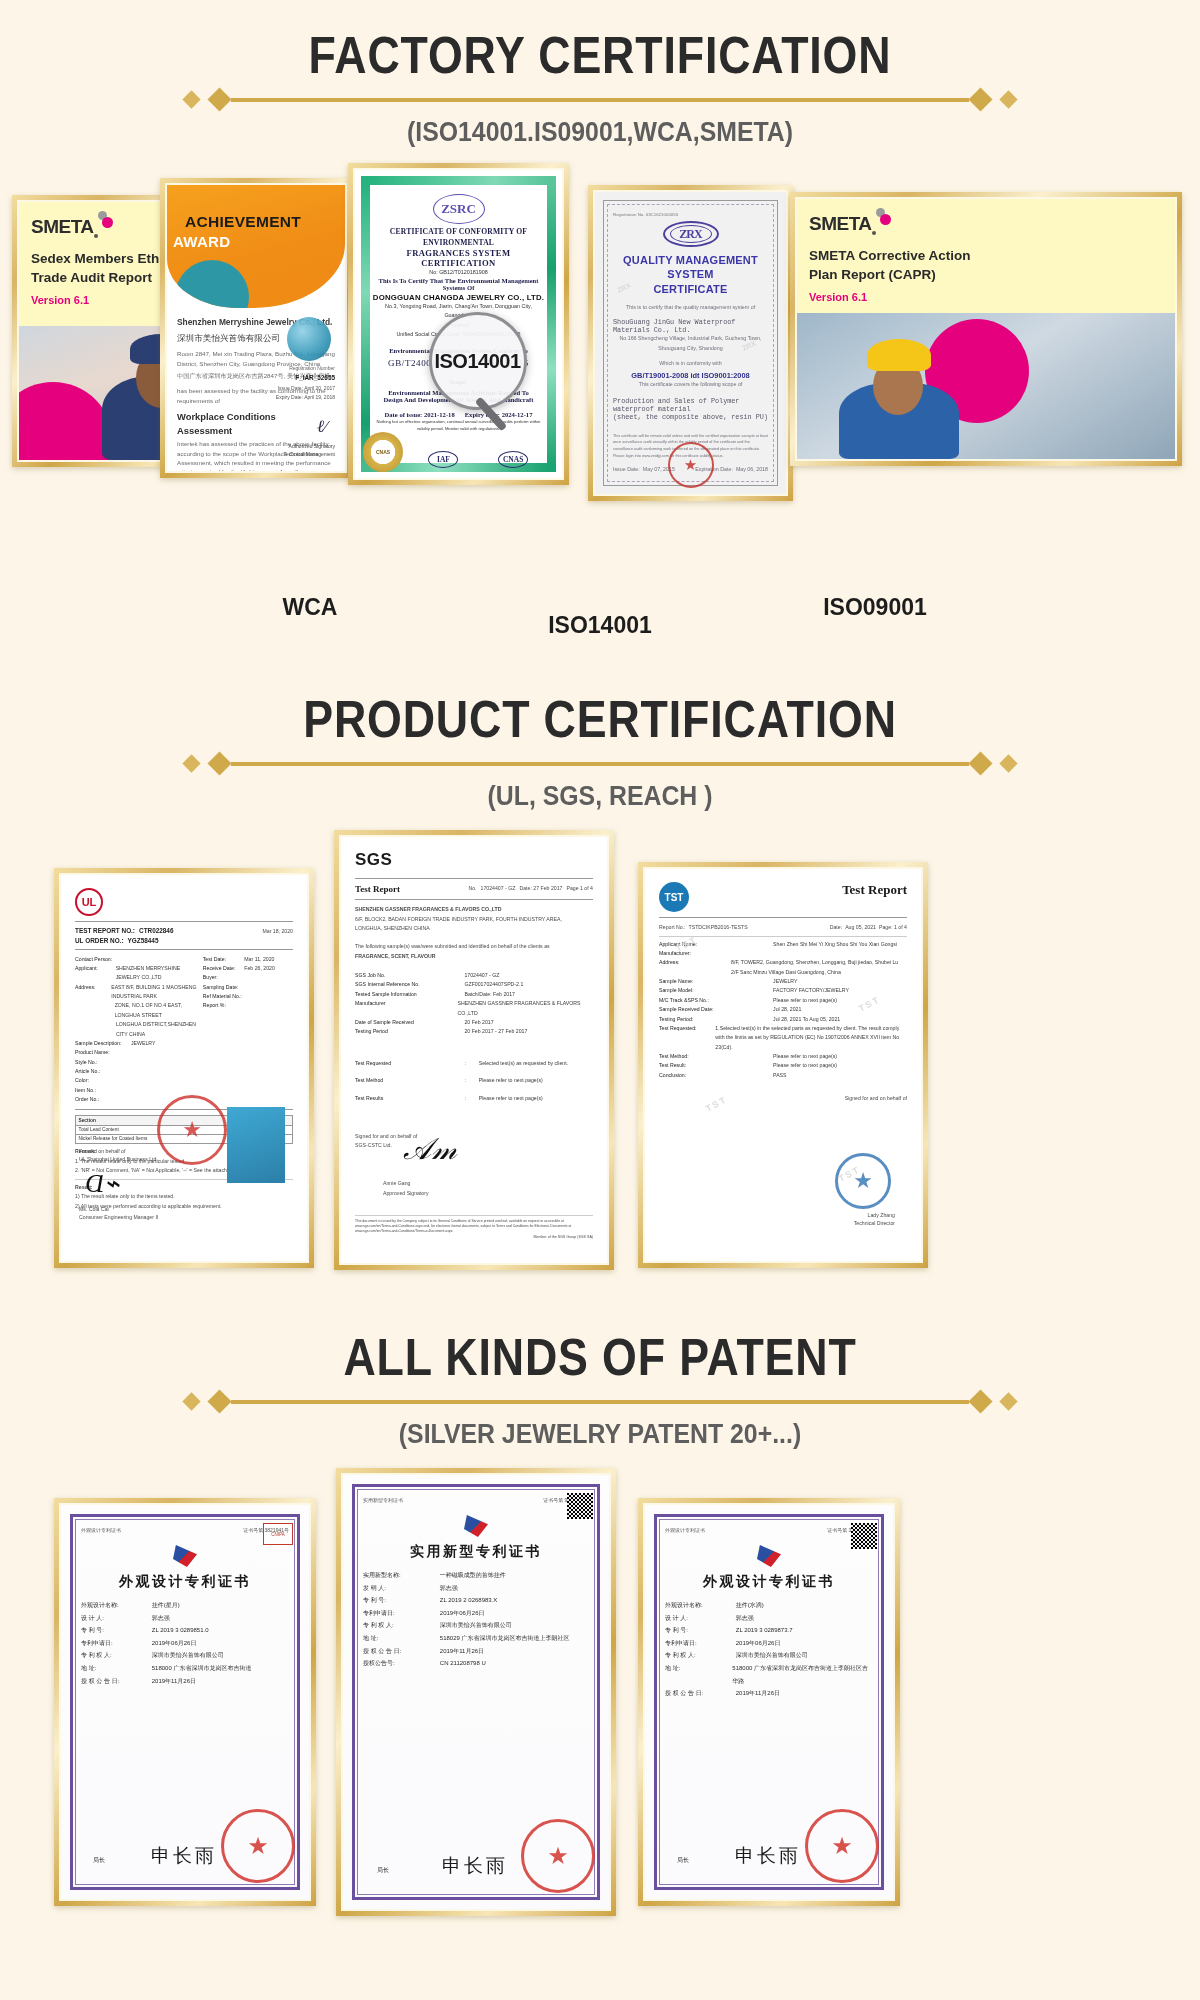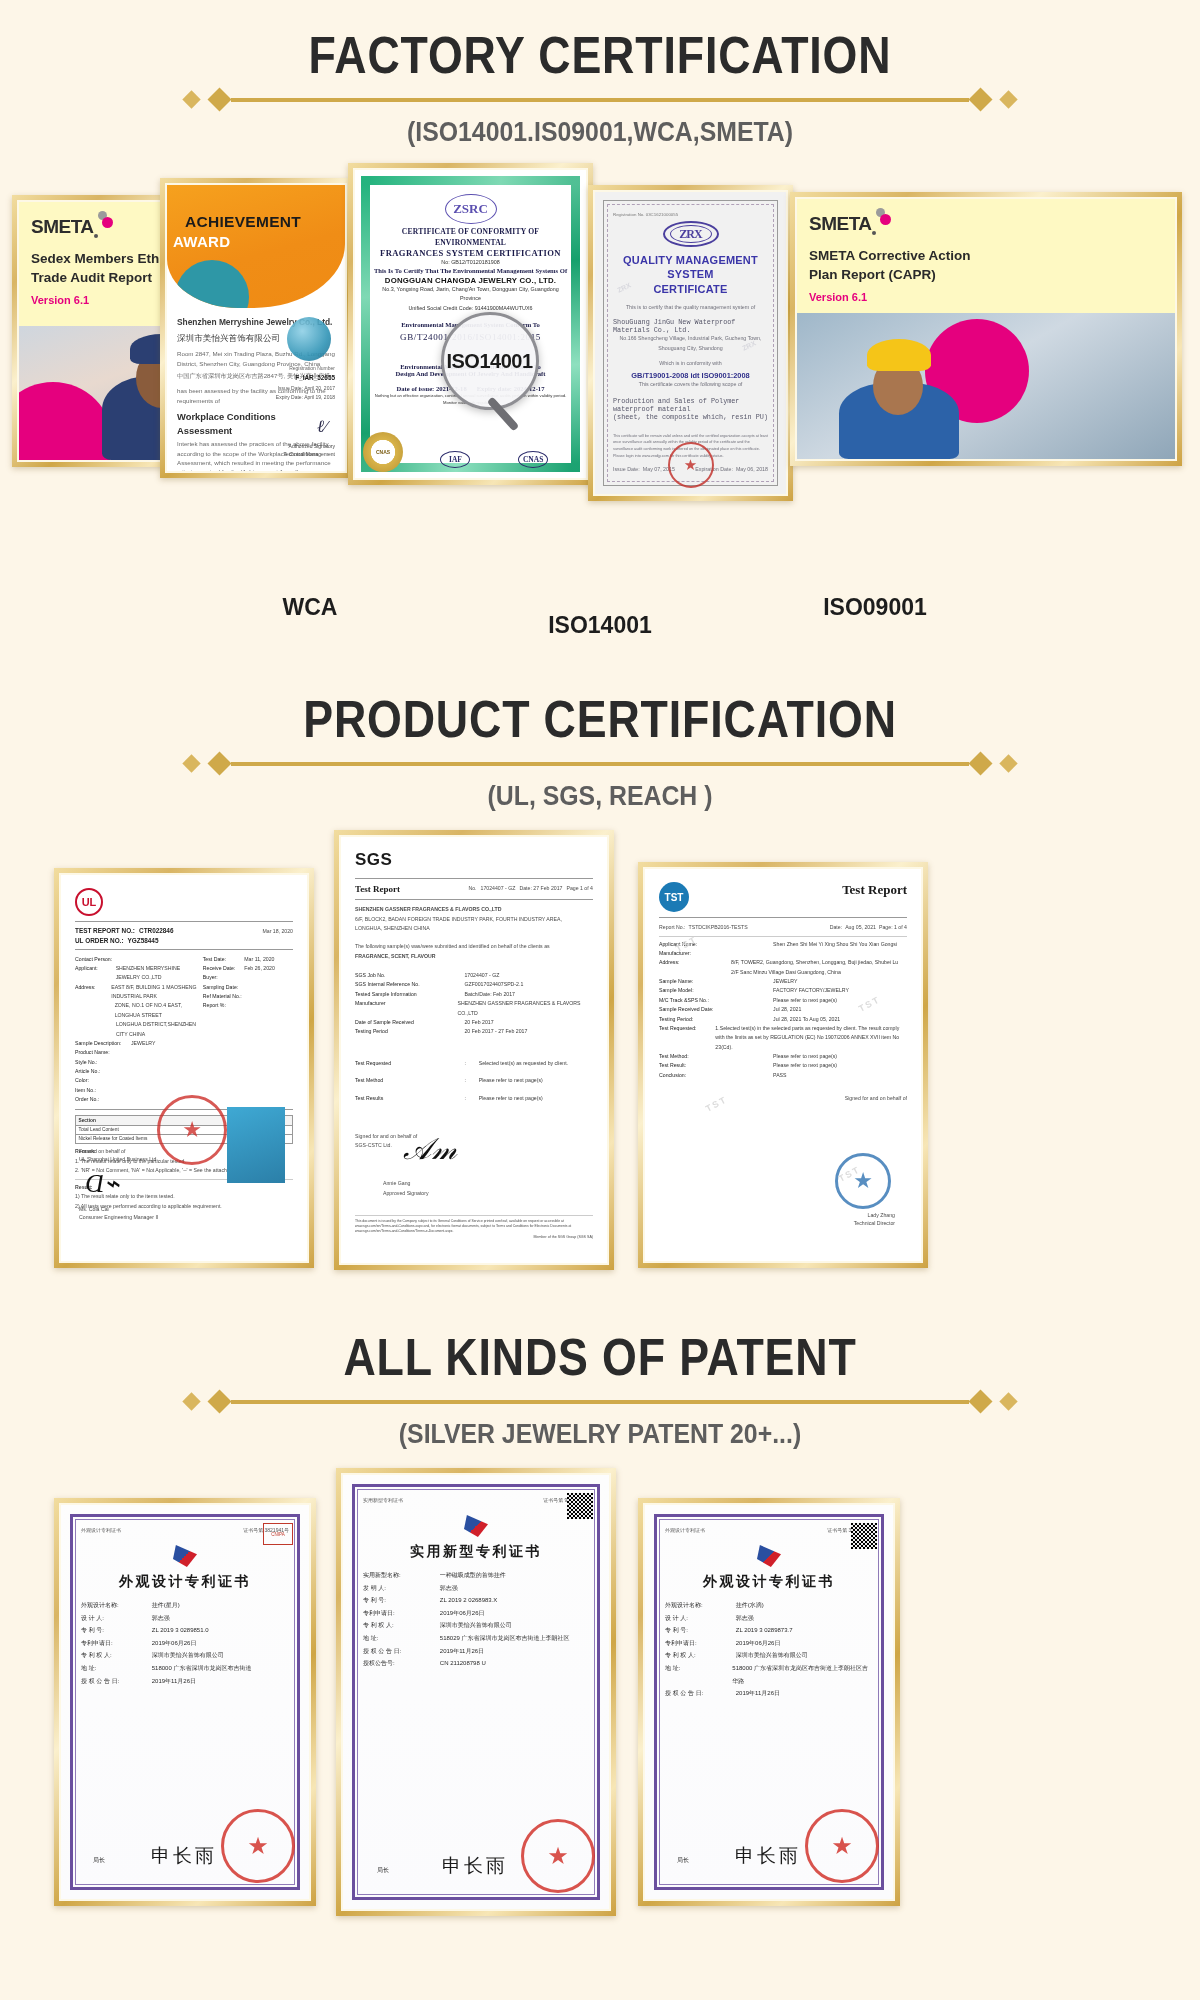--- a/index.html
+++ b/index.html
@@ -274,21 +274,21 @@
       <div style="position:absolute;right:10px;top:66%;font-size:6.4px;font-weight:bold;color:#222;">F_IAR_52655</div>
       <div style="position:absolute;right:10px;top:70%;font-size:5px;color:#555;">Issue Date: April 20, 2017</div>
       <div style="position:absolute;right:10px;top:73%;font-size:5px;color:#555;">Expiry Date: April 19, 2018</div>
       <div class="sig" style="right:18px;bottom:34px;font-size:17px;">ℓ⁄</div>
       <div style="position:absolute;right:10px;bottom:22px;font-size:5px;color:#444;">Authorized Signatory</div>
       <div style="position:absolute;right:10px;bottom:14px;font-size:5px;color:#444;">Technical Management</div>
     </div>
   </div>
 </div>
 
-<div class="frame" style="left:348px; top:163px; width:245px; height:322px;">
+<div class="frame" style="left:348px; top:163px; width:221px; height:322px;">
   <div class="inner-b">
     <div class="iso14">
       <div class="iso14-border"></div>
       <div class="iso14-in">
         <div class="zsrc">
           <div class="zsrc-el"></div>
           <div class="zsrc-t">ZSRC</div>
         </div>
         <div class="c-ttl">CERTIFICATE OF CONFORMITY OF ENVIRONMENTAL</div>
         <div class="c-ttl2">FRAGRANCES SYSTEM CERTIFICATION</div>
@@ -337,21 +337,21 @@
         </div>
         <div class="q-ttl" style="margin-top:6px;">QUALITY MANAGEMENT SYSTEM</div>
         <div class="q-ttl">CERTIFICATE</div>
         <div class="q-sm" style="margin-top:7px;">This is to certify that the quality management system of</div>
         <div class="q-co" style="margin-top:6px;">ShouGuang JinGu New Waterproof Materials Co., Ltd.</div>
         <div class="q-sm">No.166 Shengcheng Village, Industrial Park, Gucheng Town, Shouguang City, Shandong</div>
         <div class="q-sm" style="margin-top:6px;">Which is in conformity with</div>
         <div class="q-std" style="margin-top:2px;">GB/T19001-2008 idt  ISO9001:2008</div>
         <div class="q-sm">This certificate covers the following scope of</div>
         <div class="q-co" style="margin-top:7px;">Production and Sales of Polymer waterproof material</div>
-        <div class="q-co">(sheet, the composite which, resin PU)</div>
+        <div class="q-co">(sheet, the composite above, resin PU)</div>
         <div class="q-sm" style="margin-top:12px;font-size:3.8px;text-align:left;">This certificate will be remain valid unless and until the certified organization accepts at least once surveillance audit annually within the validity period of the certificate and the surveillance audit conforming work is offered on the designated place on this certificate. Please login into www.zrxdjy.com for this certificate validity status.</div>
         <div style="display:flex;justify-content:space-between;margin-top:5px;">
           <div style="display:flex;gap:3px;">
             <span class="q-sm">Issue Date:</span>
             <span class="q-sm">May 07, 2015</span>
           </div>
           <div style="display:flex;gap:3px;">
             <span class="q-sm">Expiration Date:</span>
             <span class="q-sm">May 06, 2018</span>
           </div>

